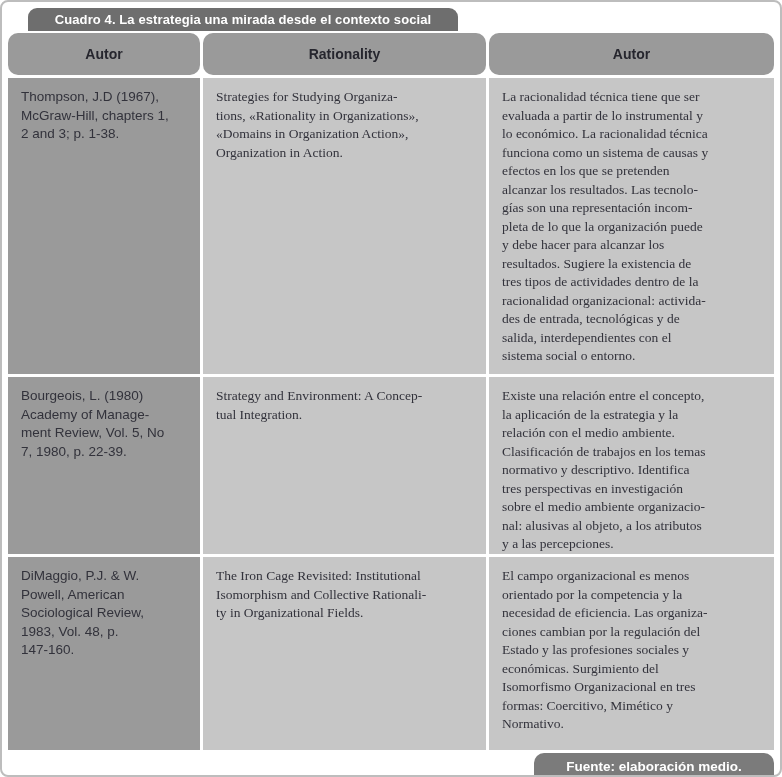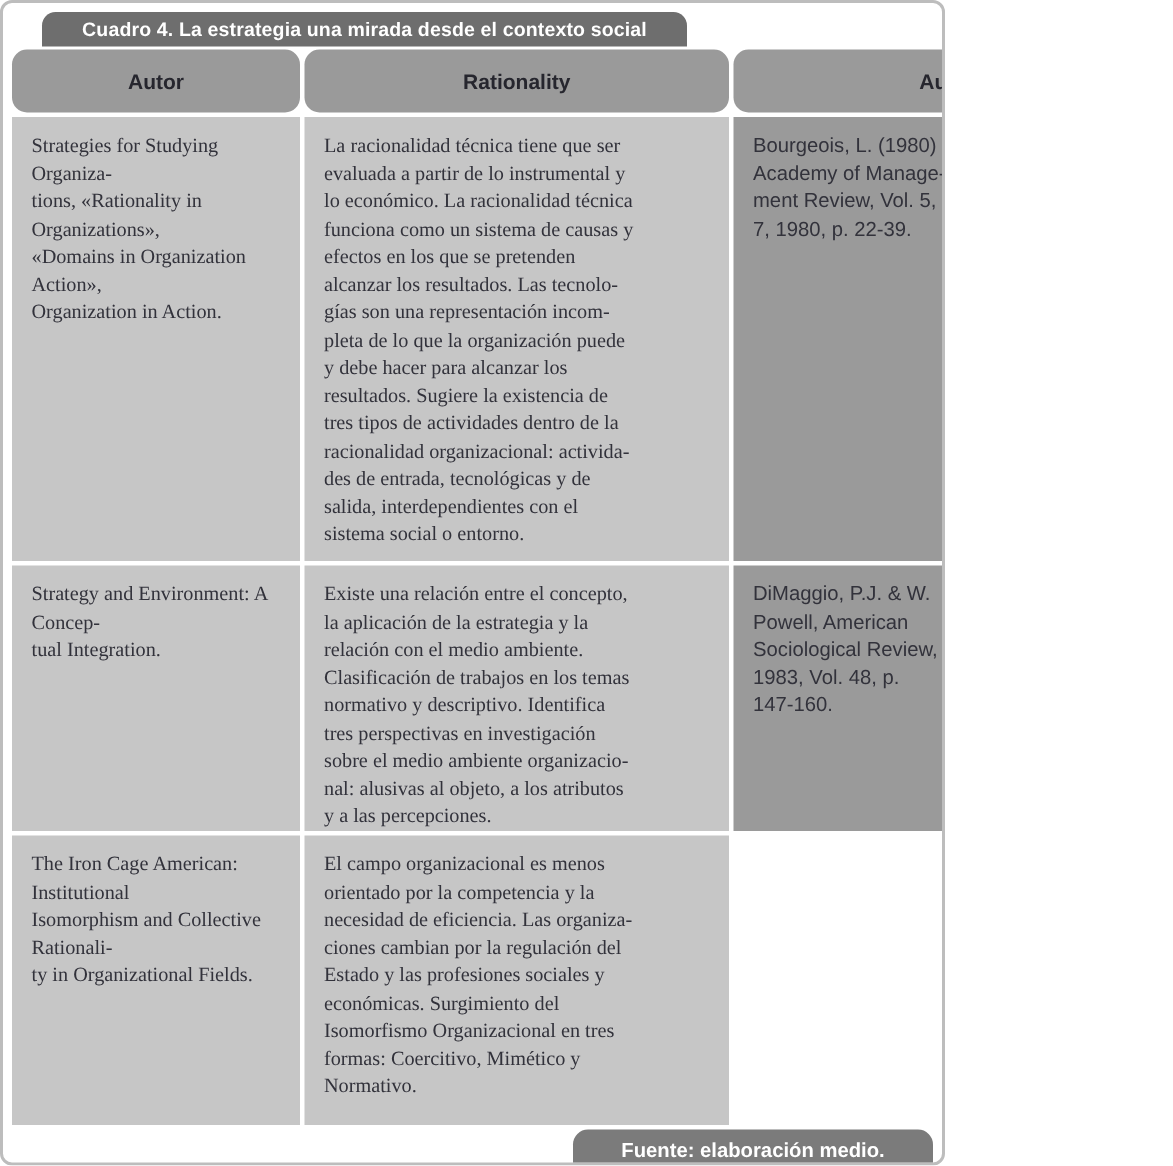--- a/index.html
+++ b/index.html
@@ -1,18 +1,18 @@
 <!DOCTYPE html>
 <html><head>
 <meta charset="utf-8">
 <style>
   html,body { margin:0; padding:0; background:#ffffff; }
   body { width:782px; height:777px; font-family:"Liberation Sans", sans-serif; }
   .canvas {
-    box-sizing:border-box; width:630px; height:777px;
+    box-sizing:border-box; width:782px; height:777px;
     border:2px solid #bdbdbd; border-radius:8px; background:#ffffff;
     overflow:hidden; position:relative;
   }
   .title-tab {
     margin:6px 0 2px 26px; width:430px; height:23px;
     background:#6e6e6e; border-radius:9px 9px 0 0;
     color:#ffffff; font-weight:bold; font-size:13px;
     display:flex; align-items:center; justify-content:center;
     letter-spacing:0.1px;
   }
@@ -49,20 +49,23 @@
   <div class="title-tab">
     <span>Cuadro 4. La estrategia una mirada desde el contexto social</span>
   </div>
 
   <div class="grid">
 
     <div class="hc">Autor</div>
     <div class="hc">Rationality</div>
     <div class="hc">Autor</div>
 
+    <div class="cell col-autor">Thompson, J.D (1967),
+McGraw-Hill, chapters 1,
+2 and 3; p. 1-38.</div>
     <div class="cell col-light">Strategies for Studying Organiza-
 tions, «Rationality in Organizations»,
 «Domains in Organization Action»,
 Organization in Action.</div>
     <div class="cell col-light">La racionalidad técnica tiene que ser
 evaluada a partir de lo instrumental y
 lo económico. La racionalidad técnica
 funciona como un sistema de causas y
 efectos en los que se pretenden
 alcanzar los resultados. Las tecnolo-
@@ -90,21 +93,21 @@
 tres perspectivas en investigación
 sobre el medio ambiente organizacio-
 nal: alusivas al objeto, a los atributos
 y a las percepciones.</div>
 
     <div class="cell col-autor">DiMaggio, P.J.  &amp; W.
 Powell, American
 Sociological Review,
 1983, Vol. 48, p.
 147-160.</div>
-    <div class="cell col-light">The Iron Cage American: Institutional
+    <div class="cell col-light">The Iron Cage Revisited: Institutional
 Isomorphism and Collective Rationali-
 ty in Organizational Fields.</div>
     <div class="cell col-light">El campo organizacional es menos
 orientado por la competencia y la
 necesidad de eficiencia. Las organiza-
 ciones cambian por la regulación del
 Estado y las profesiones sociales y
 económicas. Surgimiento del
 Isomorfismo Organizacional en tres
 formas: Coercitivo, Mimético y

